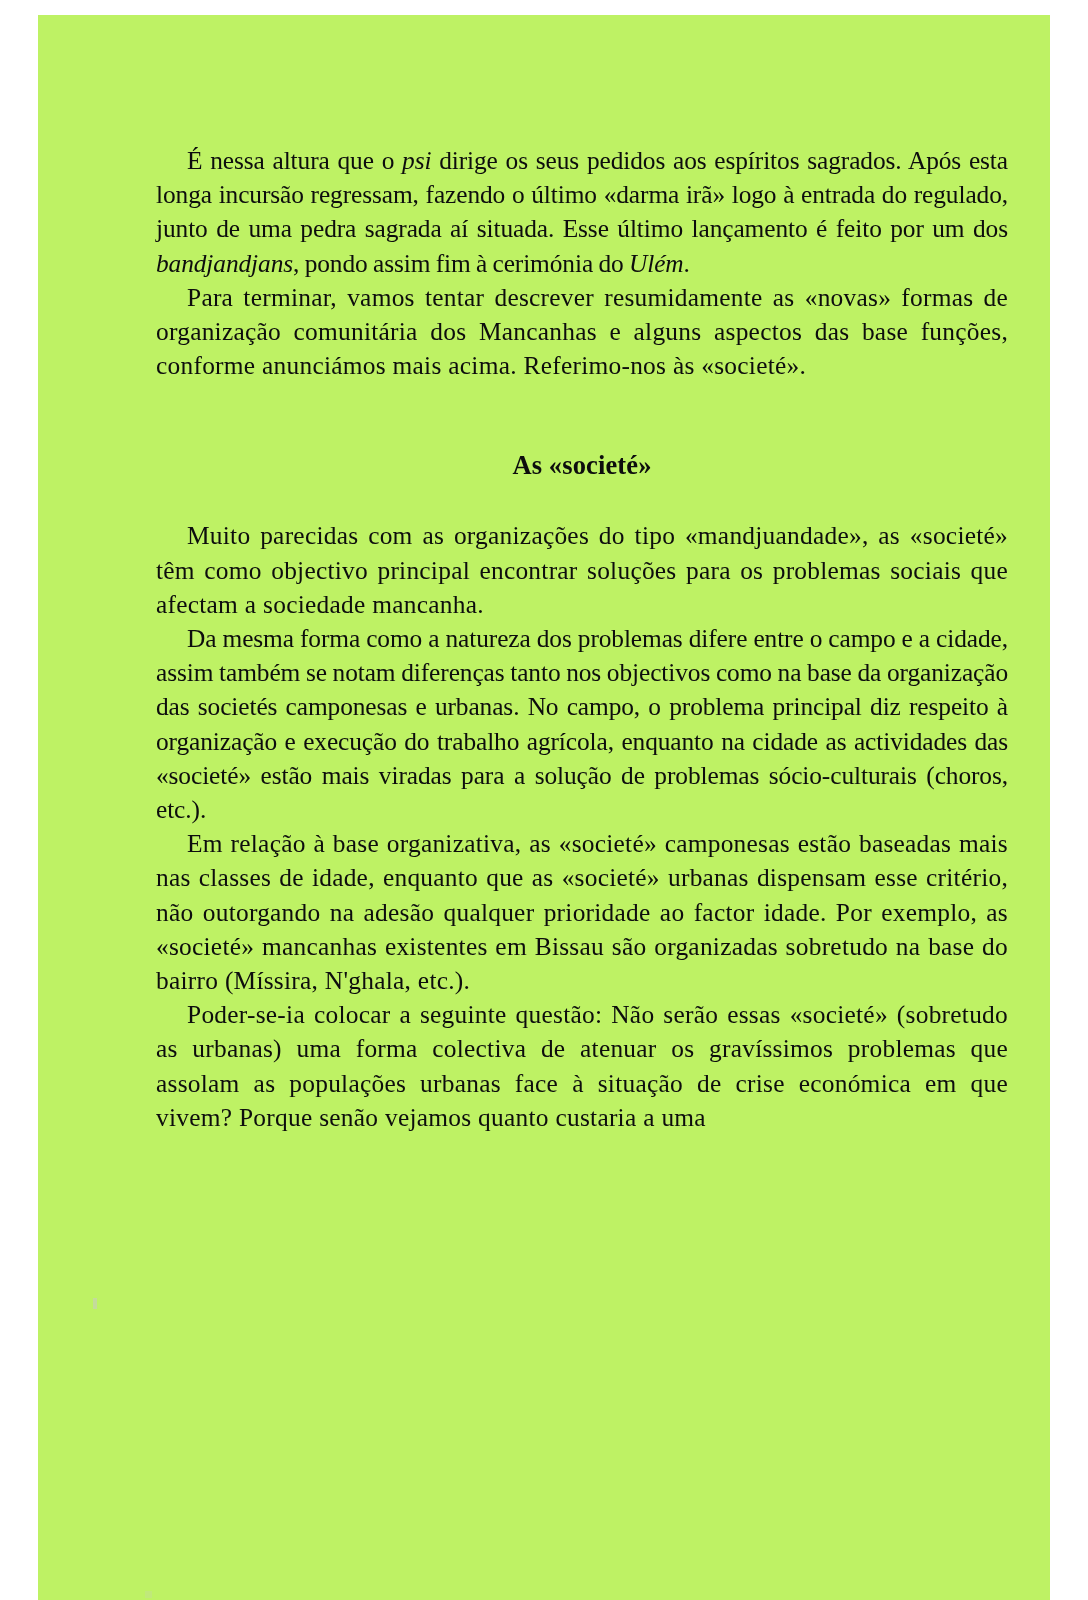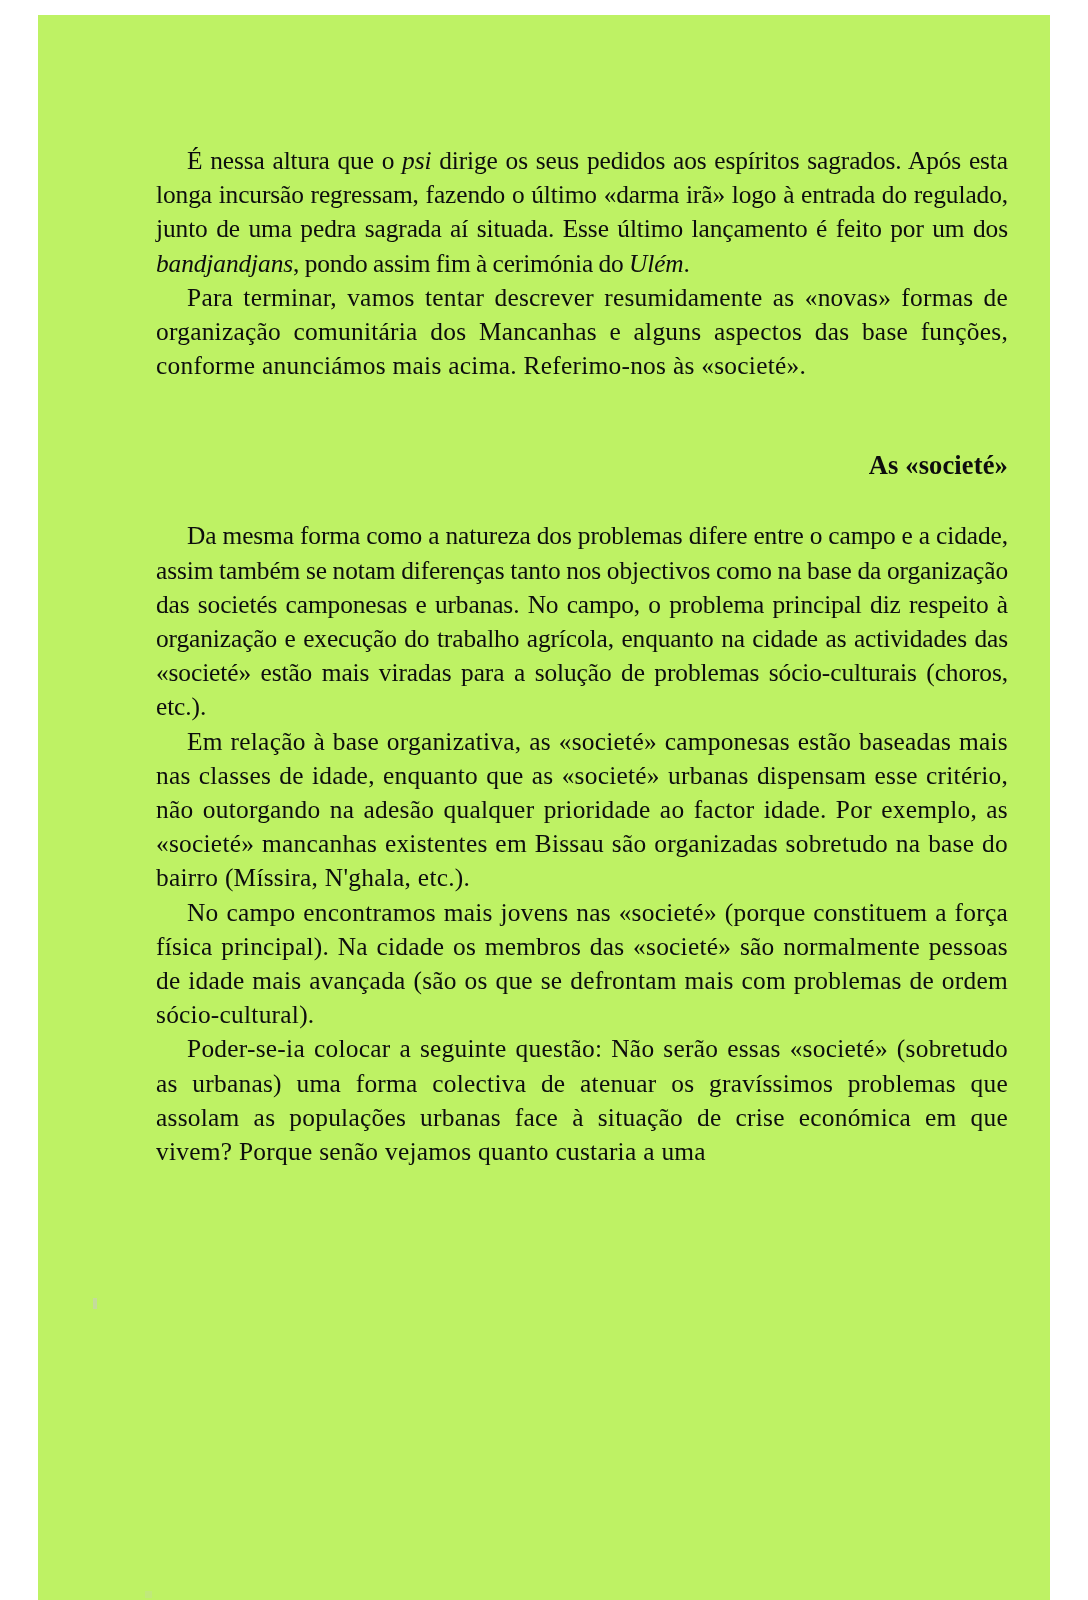--- a/index.html
+++ b/index.html
@@ -43,21 +43,21 @@
     word-spacing: -0.035em;
     letter-spacing: -0.004em;
   }
   h2.section-heading {
     margin: 0;
     padding: 0;
     font-size: 26.5px;
     line-height: 34px;
     font-weight: bold;
     text-indent: 0;
-    text-align: right;
+    text-align: center;
     letter-spacing: 0.005em;
   }
   .spacer-before-heading { height: 66px; }
   .spacer-after-heading  { height: 36px; }
 
   em.ital { font-style: italic; }
 
   
   #folio {
     position: absolute;
@@ -91,26 +91,26 @@
 
     <p class="para">Para terminar, vamos tentar descrever resumidamente as «novas» formas de organização comunitária dos Mancanhas e alguns aspectos das base funções, conforme anunciámos mais acima. Referimo-nos às «societé».</p>
 
     <div class="spacer-before-heading"></div>
 
     <h2 class="section-heading">As «societé»</h2>
 
     <div class="spacer-after-heading"></div>
 
 
+    <p class="para">Muito parecidas com as organizações do tipo «mandjuandade», as «societé» têm como objectivo principal encontrar soluções para os problemas sociais que afectam a sociedade mancanha.</p>
 
     <p class="para tight">Da mesma forma como a natureza dos problemas difere entre o campo e a cidade, assim também se notam diferenças tanto nos objectivos como na base da organização das societés camponesas e urbanas. No campo, o problema principal diz respeito à organização e execução do trabalho agrícola, enquanto na cidade as actividades das «societé» estão mais viradas para a solução de problemas sócio-culturais (choros, etc.).</p>
 
     <p class="para">Em relação à base organizativa, as «societé» camponesas estão baseadas mais nas classes de idade, enquanto que as «societé» urbanas dispensam esse critério, não outorgando na adesão qualquer prioridade ao factor idade. Por exemplo, as «societé» mancanhas existentes em Bissau são organizadas sobretudo na base do bairro (Míssira, N'ghala, etc.).</p>
 
-    <p class="para">No campo encontramos mais jovens nas «societé» (porque constituem a força física principal). Na cidade os membros das «societé» são normalmente pessoas de idade mais avançada (são os que se defrontam mais com problemas de ordem sócio-cultural).</p>
 
     <p class="para">Poder-se-ia colocar a seguinte questão: Não serão essas «societé» (sobretudo as urbanas) uma forma colectiva de atenuar os gravíssimos problemas que assolam as populações urbanas face à situação de crise económica em que vivem? Porque senão vejamos quanto custaria a uma</p>
 
   </div>
 
   <div id="folio">65</div>
 
   <div class="speckle" id="speckle-left"></div>
   <div class="speckle" id="speckle-bl"></div>
   <div class="speckle" id="speckle-br"></div>

